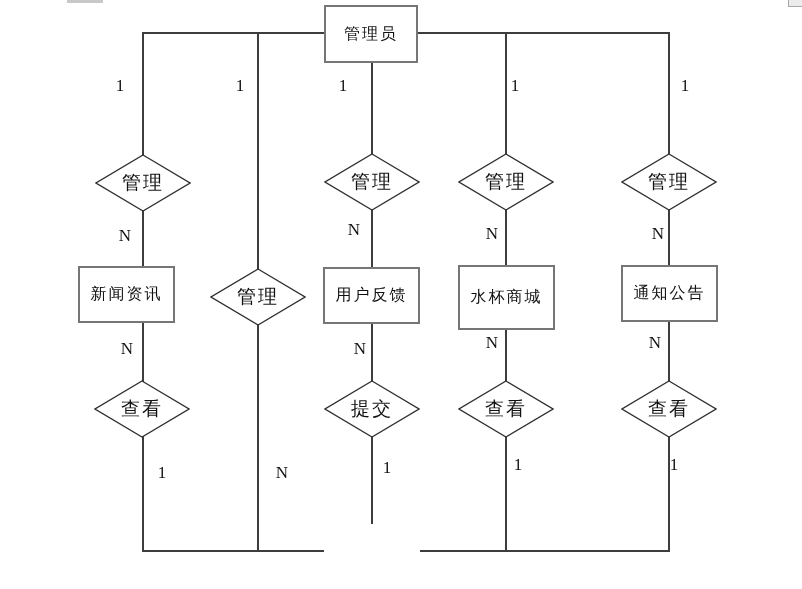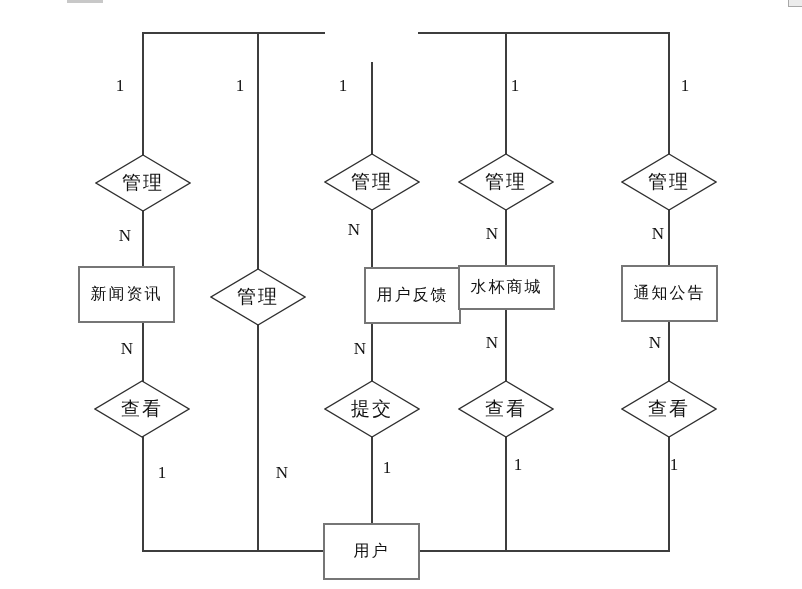--- a/index.html
+++ b/index.html
@@ -40,34 +40,34 @@
   <div class="line" style="left:143px;top:32px;width:182px;height:2px;"></div>
   <div class="line" style="left:418px;top:32px;width:252px;height:2px;"></div>
   <div class="line" style="left:142px;top:550px;width:182px;height:2px;"></div>
   <div class="line" style="left:420px;top:550px;width:250px;height:2px;"></div>
   <div class="line" style="left:142px;top:32px;width:2px;height:520px;"></div>
   <div class="line" style="left:257px;top:32px;width:2px;height:520px;"></div>
   <div class="line" style="left:371px;top:62px;width:2px;height:462px;"></div>
   <div class="line" style="left:505px;top:32px;width:2px;height:520px;"></div>
   <div class="line" style="left:668px;top:32px;width:2px;height:520px;"></div>
 
+  <div class="entity" style="left:324px;top:5px;width:94px;height:58px;">
+    <span>管理员</span>
+  </div>
   <div class="entity" style="left:78px;top:266px;width:97px;height:57px;">
     <span>新闻资讯</span>
   </div>
-  <div class="entity" style="left:323px;top:267px;width:97px;height:57px;margin-left:41px;">
+  <div class="entity" style="left:323px;top:267px;width:97px;height:57px;">
     <span>用户反馈</span>
   </div>
-  <div class="entity" style="left:458px;top:265px;width:97px;height:45px;">
+  <div class="entity" style="left:458px;top:265px;width:97px;height:65px;">
     <span>水杯商城</span>
   </div>
   <div class="entity" style="left:621px;top:265px;width:97px;height:57px;">
     <span>通知公告</span>
-  </div>
-  <div class="entity" style="left:323px;top:523px;width:97px;height:57px;">
-    <span>用户</span>
   </div>
 
   <div class="diamond" style="left:95px;top:154px;width:96px;height:58px;">
     <svg viewBox="0 0 96 58" preserveAspectRatio="none">
         <polygon points="48,1 95,29 48,57 1,29" fill="#ffffff" stroke="#2f2f2f" stroke-width="1.3"></polygon>
       </svg>
     <span class="lbl">管理</span>
   </div>
   <div class="diamond" style="left:210px;top:268px;width:96px;height:58px;">
     <svg viewBox="0 0 96 58" preserveAspectRatio="none">

